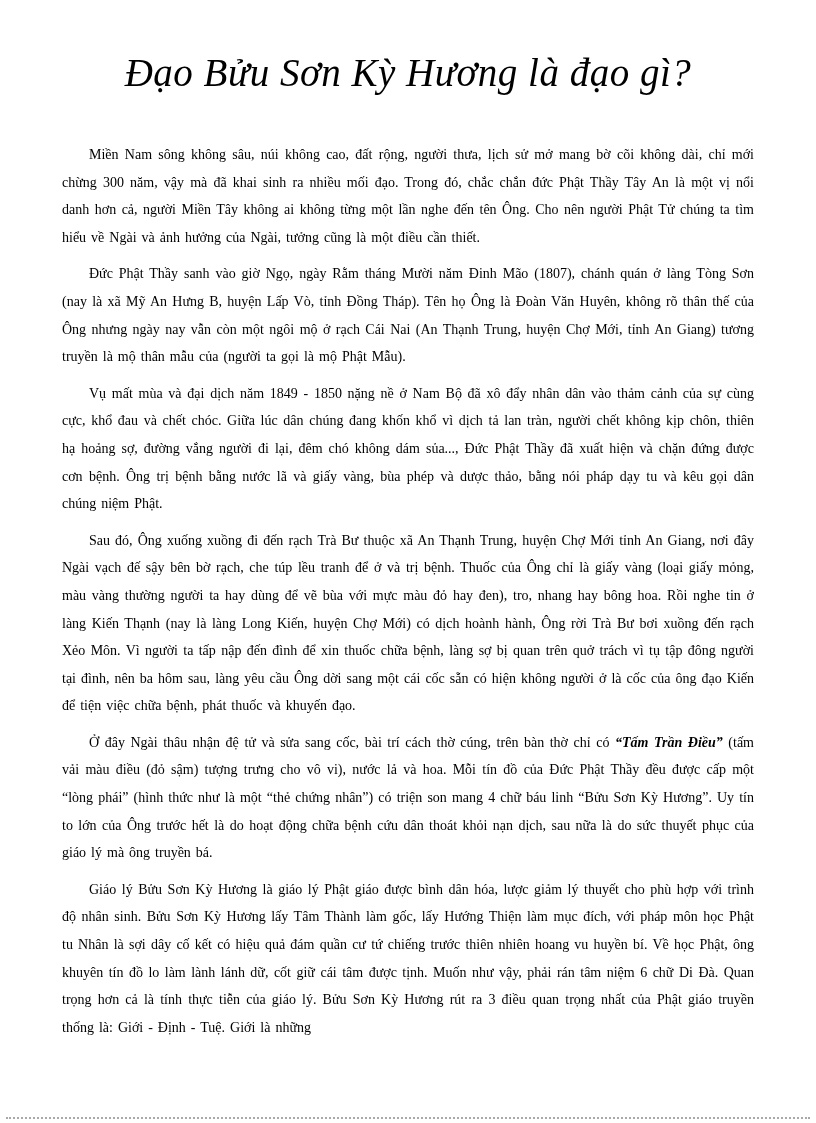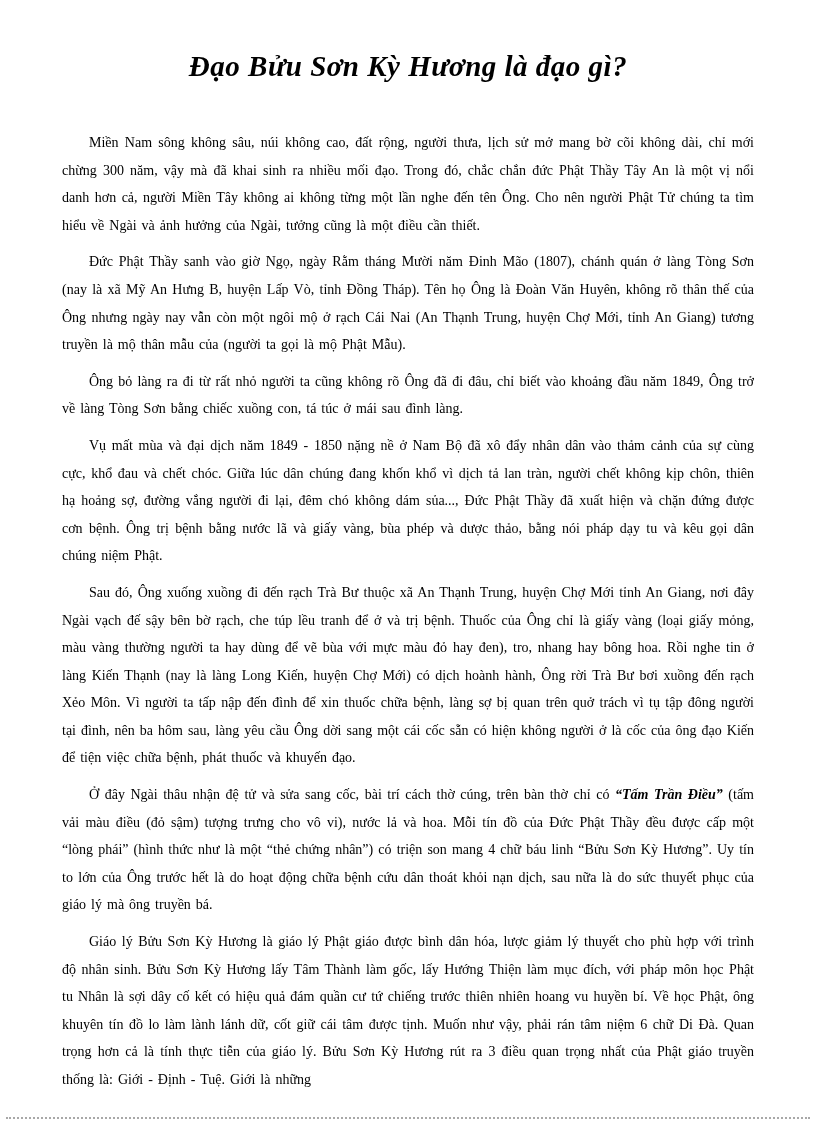--- a/index.html
+++ b/index.html
@@ -13,23 +13,23 @@
     position: relative;
     overflow: hidden;
     font-family: "Liberation Serif", "DejaVu Serif", serif;
     color: #000000;
   }
   .page-content {
     padding: 50px 62px 0 62px;
   }
   .doc-title {
     text-align: center;
-    font-weight: bold;
+    font-weight: normal;
     font-style: italic;
-    font-size: 29px;
+    font-size: 39px;
     margin: 0 0 46px 0;
     letter-spacing: 0.5px;
   }
   .doc-paragraph {
     text-align: justify;
     text-indent: 27px;
     font-size: 14px;
     line-height: 27.6px;
     margin: 0 0 9px 0;
     word-spacing: 1.5px;
@@ -51,21 +51,20 @@
 <body>
 
 <div class="page-content">
 
   <h1 class="doc-title">Đạo Bửu Sơn Kỳ Hương là đạo gì?</h1>
 
   <p class="doc-paragraph">Miền Nam sông không sâu, núi không cao, đất rộng, người thưa, lịch sử mở mang bờ cõi không dài, chỉ mới chừng 300 năm, vậy mà đã khai sinh ra nhiều mối đạo. Trong đó, chắc chắn đức Phật Thầy Tây An là một vị nổi danh hơn cả, người Miền Tây không ai không từng một lần nghe đến tên Ông. Cho nên người Phật Tử chúng ta tìm hiểu về Ngài và ảnh hưởng của Ngài, tưởng cũng là một điều cần thiết.</p>
 
   <p class="doc-paragraph">Đức Phật Thầy sanh vào giờ Ngọ, ngày Rằm tháng Mười năm Đinh Mão (1807), chánh quán ở làng Tòng Sơn (nay là xã Mỹ An Hưng B, huyện Lấp Vò, tỉnh Đồng Tháp). Tên họ Ông là Đoàn Văn Huyên, không rõ thân thế của Ông nhưng ngày nay vẫn còn một ngôi mộ ở rạch Cái Nai (An Thạnh Trung, huyện Chợ Mới, tỉnh An Giang) tương truyền là mộ thân mẫu của (người ta gọi là mộ Phật Mẫu).</p>
 
-  <p class="doc-paragraph">Ông bỏ làng ra đi từ rất nhỏ người ta cũng không rõ Ông đã đi đâu, chỉ biết vào khoảng đầu năm 1849, Ông trở về làng Tòng Sơn bằng chiếc xuồng con, tá túc ở mái sau đình làng.</p>
 
   <p class="doc-paragraph">Vụ mất mùa và đại dịch năm 1849 - 1850 nặng nề ở Nam Bộ đã xô đẩy nhân dân vào thảm cảnh của sự cùng cực, khổ đau và chết chóc. Giữa lúc dân chúng đang khốn khổ vì dịch tả lan tràn, người chết không kịp chôn, thiên hạ hoảng sợ, đường vắng người đi lại, đêm chó không dám sủa..., Đức Phật Thầy đã xuất hiện và chặn đứng được cơn bệnh. Ông trị bệnh bằng nước lã và giấy vàng, bùa phép và dược thảo, bằng nói pháp dạy tu và kêu gọi dân chúng niệm Phật.</p>
 
   <p class="doc-paragraph">Sau đó, Ông xuống xuồng đi đến rạch Trà Bư thuộc xã An Thạnh Trung, huyện Chợ Mới tỉnh An Giang, nơi đây Ngài vạch đế sậy bên bờ rạch, che túp lều tranh để ở và trị bệnh. Thuốc của Ông chỉ là giấy vàng (loại giấy mỏng, màu vàng thường người ta hay dùng để vẽ bùa với mực màu đỏ hay đen), tro, nhang hay bông hoa. Rồi nghe tin ở làng Kiến Thạnh (nay là làng Long Kiến, huyện Chợ Mới) có dịch hoành hành, Ông rời Trà Bư bơi xuồng đến rạch Xẻo Môn. Vì người ta tấp nập đến đình để xin thuốc chữa bệnh, làng sợ bị quan trên quở trách vì tụ tập đông người tại đình, nên ba hôm sau, làng yêu cầu Ông dời sang một cái cốc sẵn có hiện không người ở là cốc của ông đạo Kiến để tiện việc chữa bệnh, phát thuốc và khuyến đạo.</p>
 
   <p class="doc-paragraph"><span>Ở đây Ngài thâu nhận đệ tử và sửa sang cốc, bài trí cách thờ cúng, trên bàn thờ chỉ có </span><span class="seg-bold-italic">“Tấm Trần Điều”</span><span> (tấm vải màu điều (đỏ sậm) tượng trưng cho vô vi), nước lả và hoa. Mỗi tín đồ của Đức Phật Thầy đều được cấp một “lòng phái” (hình thức như là một “thẻ chứng nhân”) có triện son mang 4 chữ báu linh “Bửu Sơn Kỳ Hương”. Uy tín to lớn của Ông trước hết là do hoạt động chữa bệnh cứu dân thoát khỏi nạn dịch, sau nữa là do sức thuyết phục của giáo lý mà ông truyền bá.</span></p>
 
   <p class="doc-paragraph">Giáo lý Bửu Sơn Kỳ Hương là giáo lý Phật giáo được bình dân hóa, lược giảm lý thuyết cho phù hợp với trình độ nhân sinh. Bửu Sơn Kỳ Hương lấy Tâm Thành làm gốc, lấy Hướng Thiện làm mục đích, với pháp môn học Phật tu Nhân là sợi dây cố kết có hiệu quả đám quần cư tứ chiếng trước thiên nhiên hoang vu huyền bí. Về học Phật, ông khuyên tín đồ lo làm lành lánh dữ, cốt giữ cái tâm được tịnh. Muốn như vậy, phải rán tâm niệm 6 chữ Di Đà. Quan trọng hơn cả là tính thực tiễn của giáo lý. Bửu Sơn Kỳ Hương rút ra 3 điều quan trọng nhất của Phật giáo truyền thống là: Giới - Định - Tuệ. Giới là những</p>
 
 </div>

